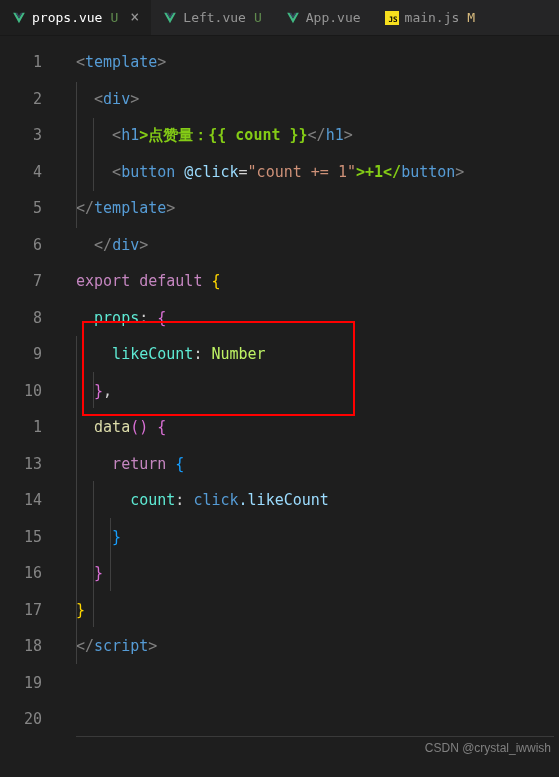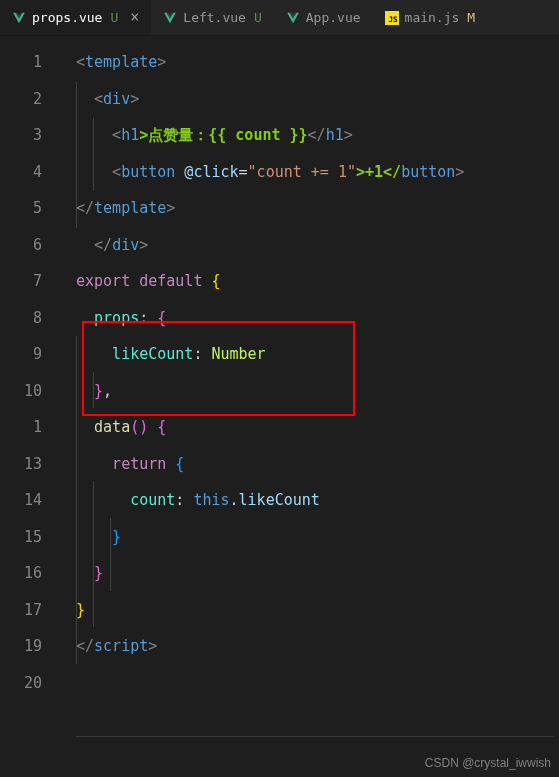--- a/index.html
+++ b/index.html
@@ -109,21 +109,21 @@
     .cursor-indicator {
       position: absolute;
       left: 76px;
       top: 736px;
       width: 478px;
       height: 1px;
       background: #3a3a3a;
     }
     .watermark {
       position: absolute;
-      bottom: 7px;
+      bottom: 22px;
       right: 8px;
       color: #808080;
       font-size: 12px;
       font-family: sans-serif;
     }
     
     .c-gray { color: #808080; }
     .c-tag { color: #569cd6; }
     .c-attr { color: #9cdcfe; }
     .c-str { color: #ce9178; }
@@ -196,20 +196,21 @@
     <div class="line-num">7</div>
     <div class="line-num">8</div>
     <div class="line-num">9</div>
     <div class="line-num">10</div>
     <div class="line-num">1</div>
     <div class="line-num">13</div>
     <div class="line-num">14</div>
     <div class="line-num">15</div>
     <div class="line-num">16</div>
     <div class="line-num">17</div>
+    <div class="line-num">18</div>
     <div class="line-num">19</div>
     <div class="line-num">20</div>
   </div>
   <div class="code-area">
     <div class="indent-guide" style="left:16px;top:46px;height:146px"></div>
     <div class="indent-guide" style="left:33px;top:82px;height:73px"></div>
     <div class="indent-guide" style="left:16px;top:300px;height:328px"></div>
     <div class="indent-guide" style="left:33px;top:336px;height:36px"></div>
     <div class="indent-guide" style="left:33px;top:445px;height:146px"></div>
     <div class="indent-guide" style="left:50px;top:482px;height:73px"></div>
@@ -219,21 +220,21 @@
     <div class="code-line"><span class="c-gray">    &lt;</span><span class="c-tag">h1</span><span class="c-text">&gt;点赞量：</span><span class="c-text">{{ count }}</span><span class="c-gray">&lt;/</span><span class="c-tag">h1</span><span class="c-gray">&gt;</span></div>
     <div class="code-line"><span class="c-gray">    &lt;</span><span class="c-tag">button</span><span class="c-attr"> @click</span><span class="c-punc">=</span><span class="c-str">"count += 1"</span><span class="c-text">&gt;+1&lt;/</span><span class="c-tag">button</span><span class="c-gray">&gt;</span></div>
     <div class="code-line"><span class="c-gray">&lt;/</span><span class="c-tag">template</span><span class="c-gray">&gt;</span></div>
     <div class="code-line"><span class="c-gray">  &lt;/</span><span class="c-tag">div</span><span class="c-gray">&gt;</span></div>
     <div class="code-line"><span class="c-kw">export</span><span class="c-kw"> default</span><span class="c-brace"> {</span></div>
     <div class="code-line"><span class="c-prop">  props</span><span class="c-punc">: </span><span class="c-brace2">{</span></div>
     <div class="code-line"><span class="c-prop">    likeCount</span><span class="c-punc">: </span><span class="c-type">Number</span></div>
     <div class="code-line"><span class="c-brace2">  }</span><span class="c-punc">,</span></div>
     <div class="code-line"><span class="c-fn">  data</span><span class="c-brace2">() </span><span class="c-brace2">{</span></div>
     <div class="code-line"><span class="c-kw">    return</span><span class="c-brace3"> {</span></div>
-    <div class="code-line"><span class="c-prop">      count</span><span class="c-punc">: </span><span class="c-this">this</span><span class="c-var">.likeCount</span></div>
+    <div class="code-line"><span class="c-prop">      count</span><span class="c-punc">: </span><span class="c-this">click</span><span class="c-var">.likeCount</span></div>
     <div class="code-line"><span class="c-brace3">    }</span></div>
     <div class="code-line"><span class="c-brace2">  }</span></div>
     <div class="code-line"><span class="c-brace">}</span></div>
     <div class="code-line"><span class="c-gray">&lt;/</span><span class="c-tag">script</span><span class="c-gray">&gt;</span></div>
     <div class="code-line"></div>
   </div>
 </div>
 
 <div class="highlight-box"></div>
 <div class="cursor-indicator"></div>

